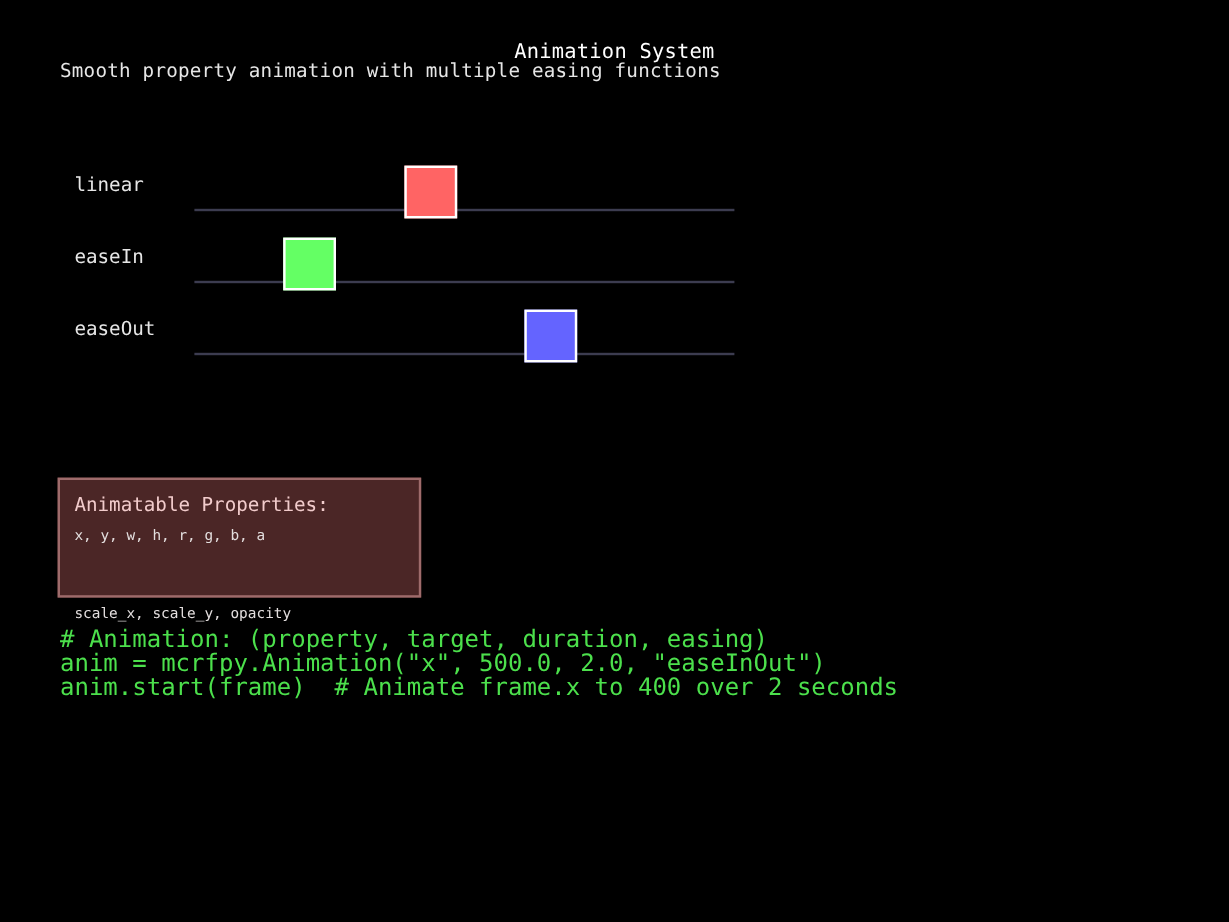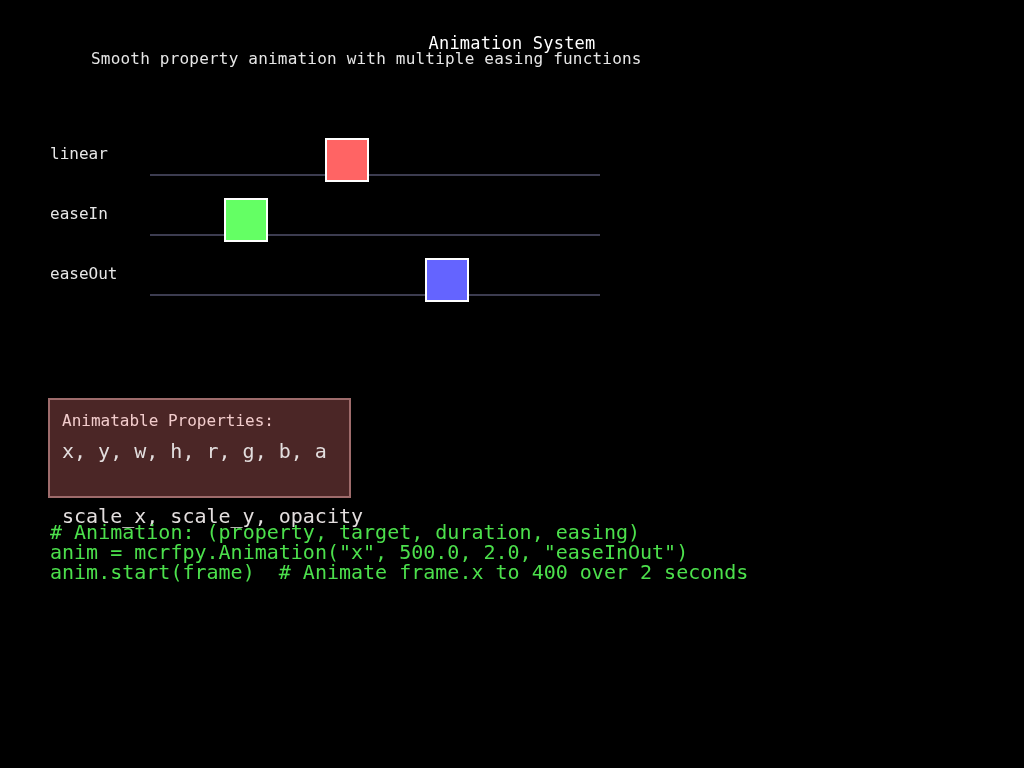--- a/index.html
+++ b/index.html
@@ -43,21 +43,21 @@
     top: 49px;
     color: #e6e6e6;
     font-size: 16px;
     letter-spacing: 0.2px;
     white-space: pre;
   }
 
   
   .track {
     position: absolute;
-    left: 0;
+    left: 12px;
     width: 848px;
     height: 60px;
   }
   .track-label {
     position: absolute;
     left: 50px;
     top: 14px;
     color: #e6e6e6;
     font-size: 16px;
     white-space: pre;
@@ -95,21 +95,21 @@
     left: 12px;
     top: 11px;
     color: #f2cccc;
     font-size: 16px;
     white-space: pre;
   }
   .props-line {
     position: absolute;
     left: 12px;
     color: #e3dede;
-    font-size: 20px;
+    font-size: 12px;
     white-space: pre;
   }
   .props-line-1 { top: 39px; }
   .props-line-2 { top: 67px; margin-top: 37px; }
 
   
   .code-line {
     position: absolute;
     left: 50px;
     color: #4ce04c;
@@ -120,21 +120,21 @@
   .code-line-1 { top: 540px; }
   .code-line-2 { top: 560px; }
 </style>
 </head>
 <body style="background: rgb(0, 0, 0);">
 
 <div id="stage">
 
   <div class="title" style="color: rgb(255, 255, 255); margin-top: 24px;">Animation System</div>
 
-  <div class="subtitle" style="color: rgb(230, 230, 230); margin-left: 41px;">Smooth property animation with multiple easing functions</div>
+  <div class="subtitle" style="color: rgb(230, 230, 230);">Smooth property animation with multiple easing functions</div>
 
   <div class="track" style="top:130px;">
     <div class="track-label">linear</div>
     <div class="track-line" style="left: 150px; width: 450px; background: rgb(60, 60, 80);"></div>
     <div class="track-box" id="box-0" style="left: 325px; width: 40px; height: 40px; background: rgb(255, 100, 100); border-color: rgb(255, 255, 255); top: 8px;"></div>
   </div>
 
   <div class="track" style="top:190px;">
     <div class="track-label">easeIn</div>
     <div class="track-line" style="left: 150px; width: 450px; background: rgb(60, 60, 80);"></div>

